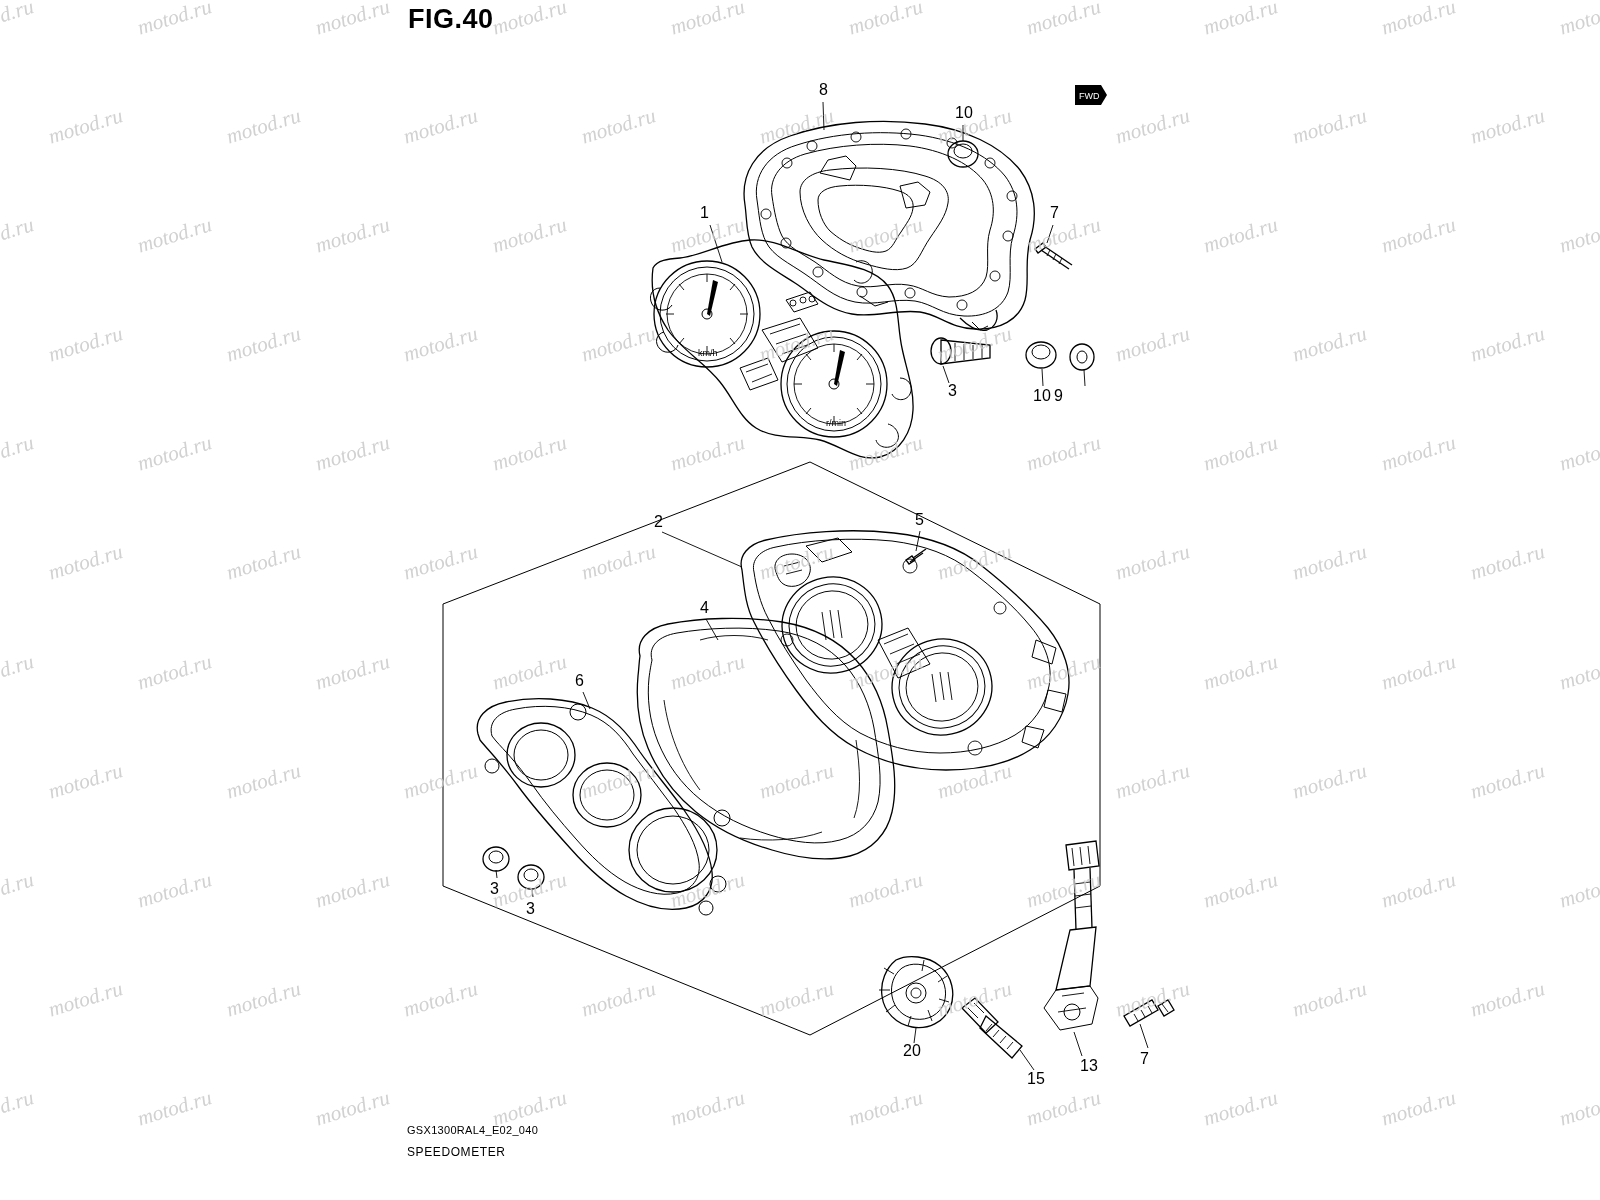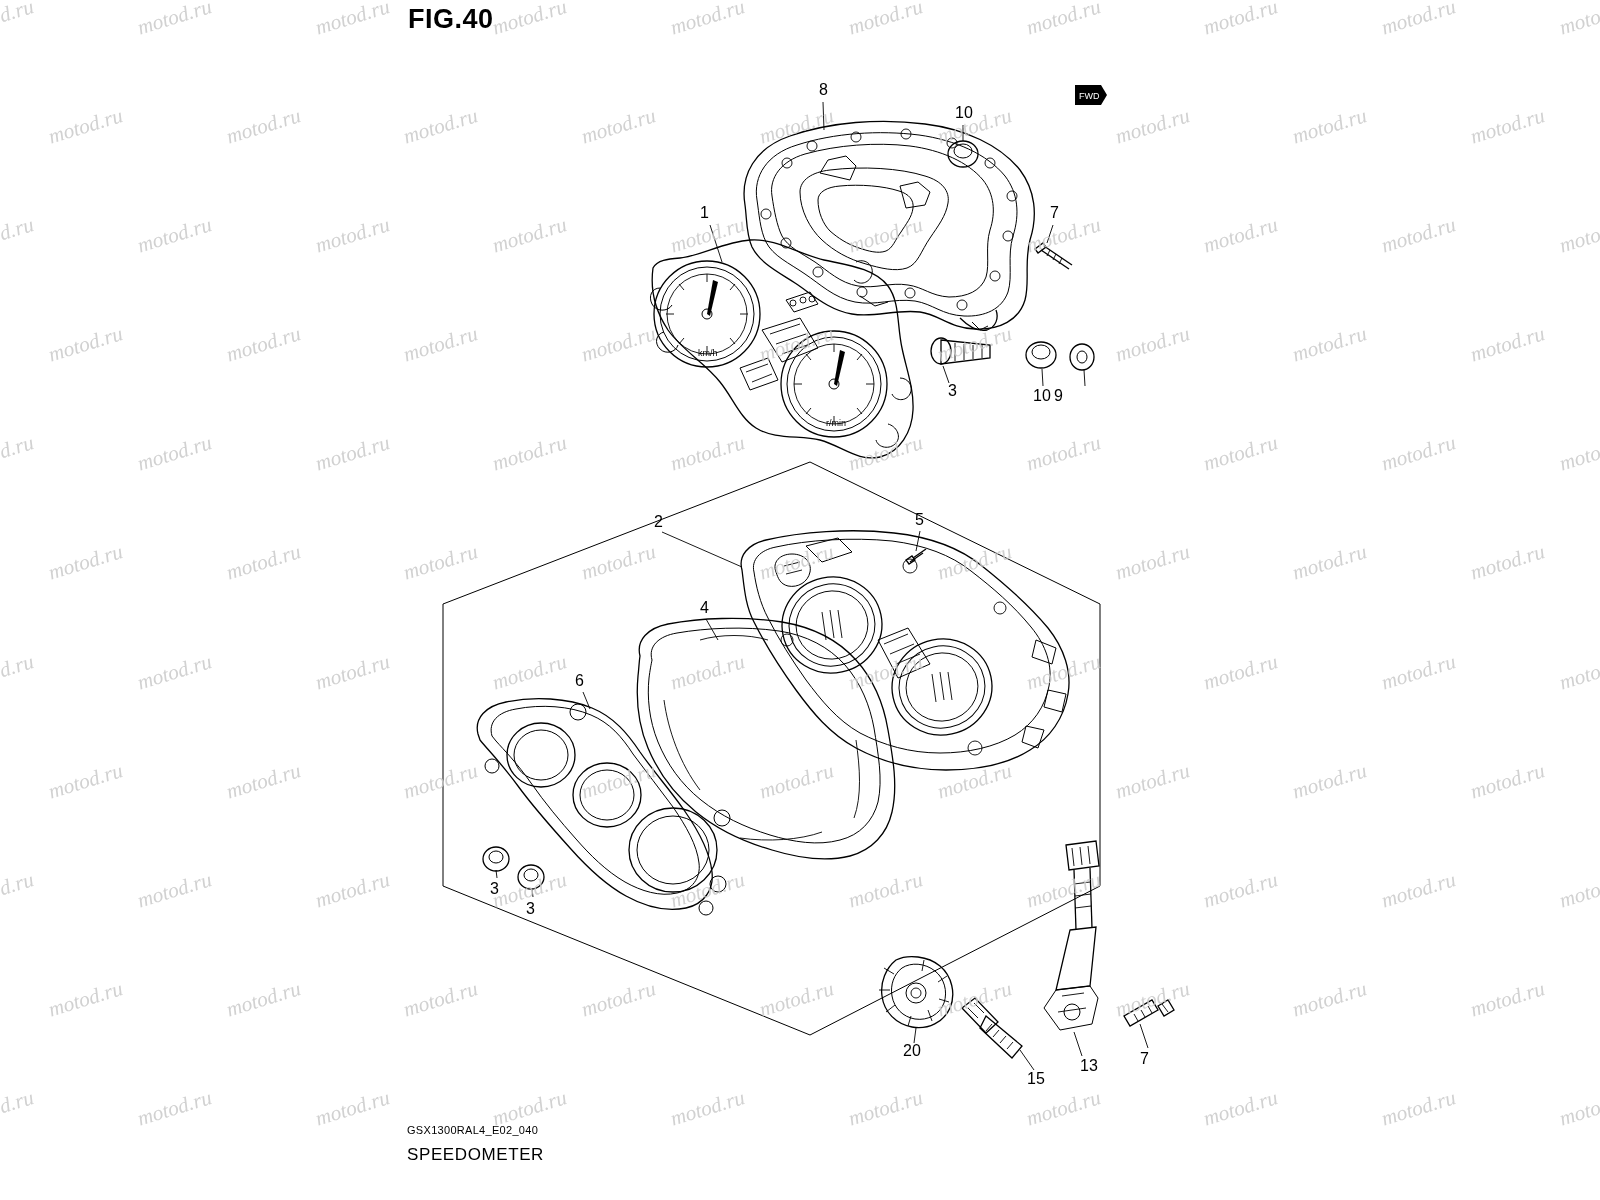--- a/index.html
+++ b/index.html
@@ -53,21 +53,21 @@
     position: absolute;
     left: 407px;
     top: 1124px;
     z-index: 8;
   }
   #footer .code {
     font-size: 11px;
     letter-spacing: 0.3px;
   }
   #footer .name {
-    font-size: 17px;
+    font-size: 12px;
     letter-spacing: 0.6px;
     margin-top: 9px;
   }
   
   #drawing {
     position: absolute;
     left: 0; top: 0;
     width: 1600px;
     height: 1200px;
     z-index: 3;

